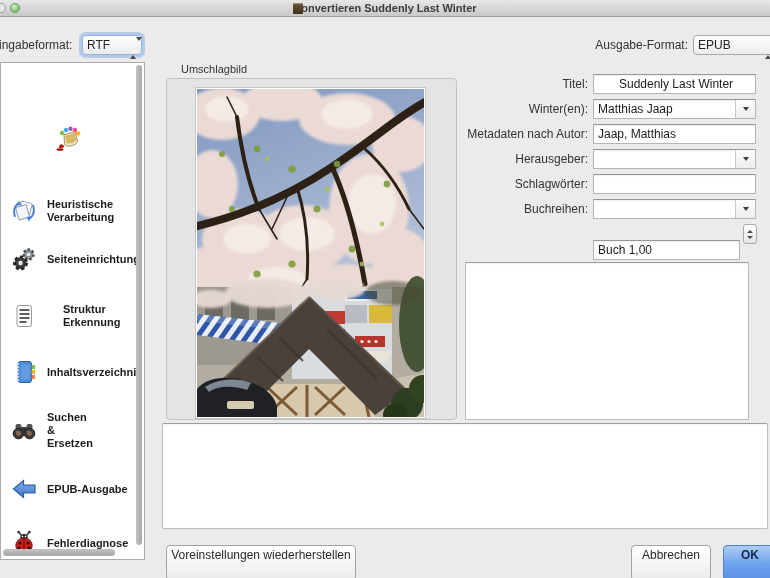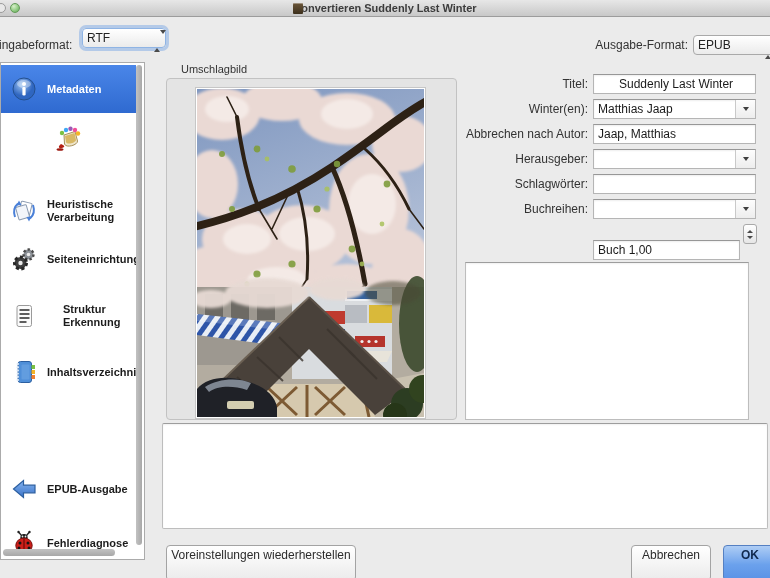--- a/index.html
+++ b/index.html
@@ -118,49 +118,32 @@
 <body>
 
 <div class="abs titlebar">
   <div class="abs tl close"></div>
   <div class="abs tl zoom"></div>
   <div class="abs titlebar-icon"></div>
   <div class="titlebar-text">Konvertieren Suddenly Last Winter</div>
 </div>
 
 <div class="abs fmt-label" style="left:-9px;top:35px;">Eingabeformat:</div>
-<div class="abs popup focused" style="left:82px;top:28px;width:84px;">
+<div class="abs popup focused" style="left:82px;top:35px;width:60px;">
   <span>RTF</span>
   <span class="updown"><span class="tri-up"></span><span class="tri-dn"></span></span>
 </div>
 <div class="abs fmt-label" style="left:560px;top:35px;width:128px;text-align:right;">Ausgabe-Format:</div>
 <div class="abs popup" style="left:693px;top:35px;width:84px;">
   <span>EPUB</span>
   <span class="updown"><span class="tri-up"></span></span>
 </div>
 
 <div class="abs sidebar">
 
-  <div class="abs side-item selected" style="top:2px;height:48px;">
-    <span class="sicon">
-      <svg width="26" height="26" viewBox="0 0 26 26">
-        <defs>
-            <radialGradient id="ib" cx="40%" cy="30%">
-              <stop offset="0" stop-color="#9ec4f2"></stop>
-              <stop offset="1" stop-color="#2f66c0"></stop>
-            </radialGradient>
-          </defs>
-        <circle cx="13" cy="13" r="11" fill="url(#ib)" stroke="#24508f"></circle>
-        <ellipse cx="13" cy="8" rx="7" ry="4" fill="#ffffff" opacity="0.35"></ellipse>
-        <circle cx="13" cy="8" r="2" fill="#fff"></circle>
-        <rect x="11.4" y="11" width="3.2" height="8.5" rx="1.2" fill="#fff"></rect>
-      </svg>
-    </span>
-    <span class="slabel">Metadaten</span>
-  </div>
 
   <div class="abs side-item" style="top:63px;height:46px;flex-direction:column;">
     <span class="sicon">
       <svg width="26" height="26" viewBox="0 0 26 26">
         <path d="M5,18 C2,20 2,23 6,22 C10,21 8,19 5,18 Z" fill="#b42014"></path>
         <ellipse cx="4" cy="23.5" rx="3.5" ry="1.3" fill="#9c1810"></ellipse>
         <path d="M8,9 L19,5.5 L21.5,15 C22,19 10,22.5 8.5,18 Z" fill="#efe6cc" stroke="#a8915a"></path>
         <path d="M9,10 L18.5,7 L20,14 C20,16.5 11,19.5 10,16 Z" fill="#d8b865"></path>
         <circle cx="6" cy="7" r="2.2" fill="#7ac143"></circle>
         <circle cx="10" cy="4" r="2.2" fill="#3fa9f5"></circle>
@@ -227,20 +210,38 @@
           <circle cx="6.8" cy="14.6" r="1.2"></circle>
             <circle cx="6.8" cy="17.8" r="1.2"></circle>
             <circle cx="6.8" cy="21" r="1.2"></circle>
         </g>
         <rect x="10.5" y="5.5" width="8" height="15" rx="1" fill="#6ba3e2" opacity="0.7"></rect>
       </svg>
     </span>
     <span class="slabel">Inhaltsverzeichnis</span>
   </div>
 
+  <div class="abs side-item" style="top:340px;height:54px;">
+    <span class="sicon">
+      <svg width="26" height="26" viewBox="0 0 26 26">
+        <rect x="4.5" y="7" width="6" height="6" rx="2" fill="#555555"></rect>
+        <rect x="15.5" y="7" width="6" height="6" rx="2" fill="#555555"></rect>
+        <rect x="10" y="10" width="6" height="5" rx="1" fill="#3c3c3c"></rect>
+        <circle cx="7.5" cy="16.5" r="5.3" fill="#3a3a3a" stroke="#1f1f1f"></circle>
+        <circle cx="18.5" cy="16.5" r="5.3" fill="#3a3a3a" stroke="#1f1f1f"></circle>
+        <circle cx="7.5" cy="16.5" r="2.4" fill="#8a6a4a"></circle>
+        <circle cx="18.5" cy="16.5" r="2.4" fill="#8a6a4a"></circle>
+        <ellipse cx="6" cy="14.5" rx="1.5" ry="1" fill="#777" opacity="0.8"></ellipse>
+        <ellipse cx="17" cy="14.5" rx="1.5" ry="1" fill="#777" opacity="0.8"></ellipse>
+      </svg>
+    </span>
+    <span class="slabel">Suchen
+&amp;
+Ersetzen</span>
+  </div>
 
   <div class="abs side-item" style="top:404px;height:44px;">
     <span class="sicon">
       <svg width="26" height="26" viewBox="0 0 26 26">
         <defs>
             <linearGradient id="ar" x1="0" y1="0" x2="0" y2="1">
               <stop offset="0" stop-color="#85b4ef"></stop>
               <stop offset="1" stop-color="#3a72c8"></stop>
             </linearGradient>
           </defs>
@@ -425,21 +426,21 @@
 <input class="abs tfield" style="top: 74px; padding-left: 25px;" type="text" value="Suddenly Last Winter">
 
 <div class="abs form-label" style="top:99px;">Winter(en):</div>
 <div class="abs tfield combo" style="top:99px;">
   <span>Matthias Jaap</span>
   <span class="arrowbox">
       <span class="tri-dn"></span>
     </span>
 </div>
 
-<div class="abs form-label" style="top:124px;">Abbrechen nach Autor:</div>
+<div class="abs form-label" style="top:124px;">Metadaten nach Autor:</div>
 <input class="abs tfield" style="top: 124px;" type="text" value="Jaap, Matthias">
 
 <div class="abs form-label" style="top:149px;">Herausgeber:</div>
 <div class="abs tfield combo" style="top:149px;">
   <span></span>
   <span class="arrowbox">
       <span class="tri-dn"></span>
     </span>
 </div>
 

